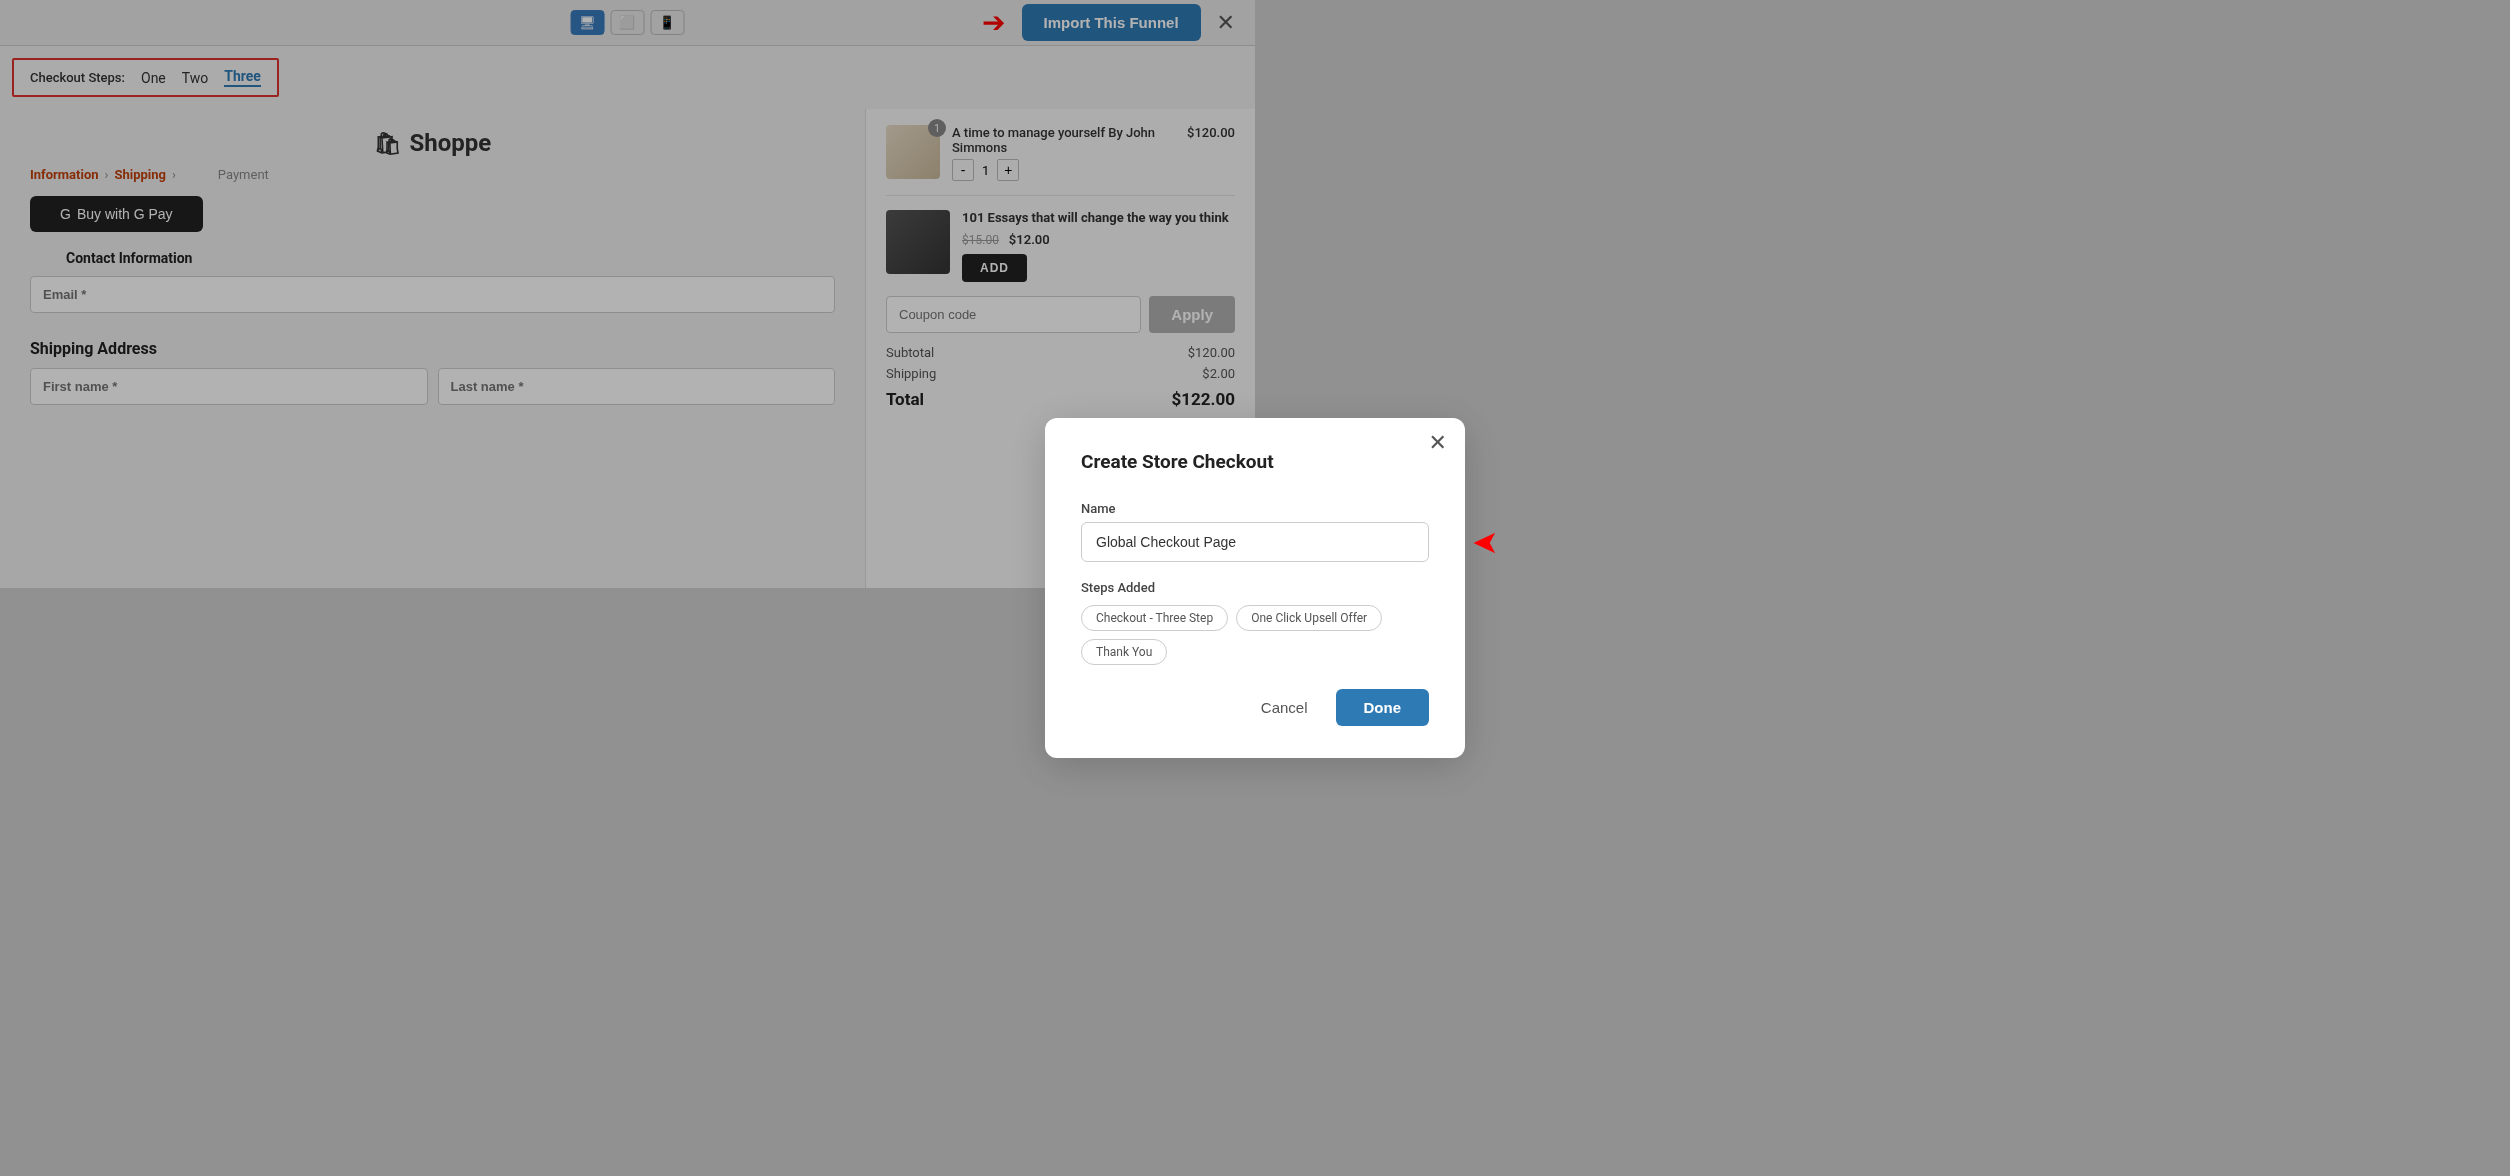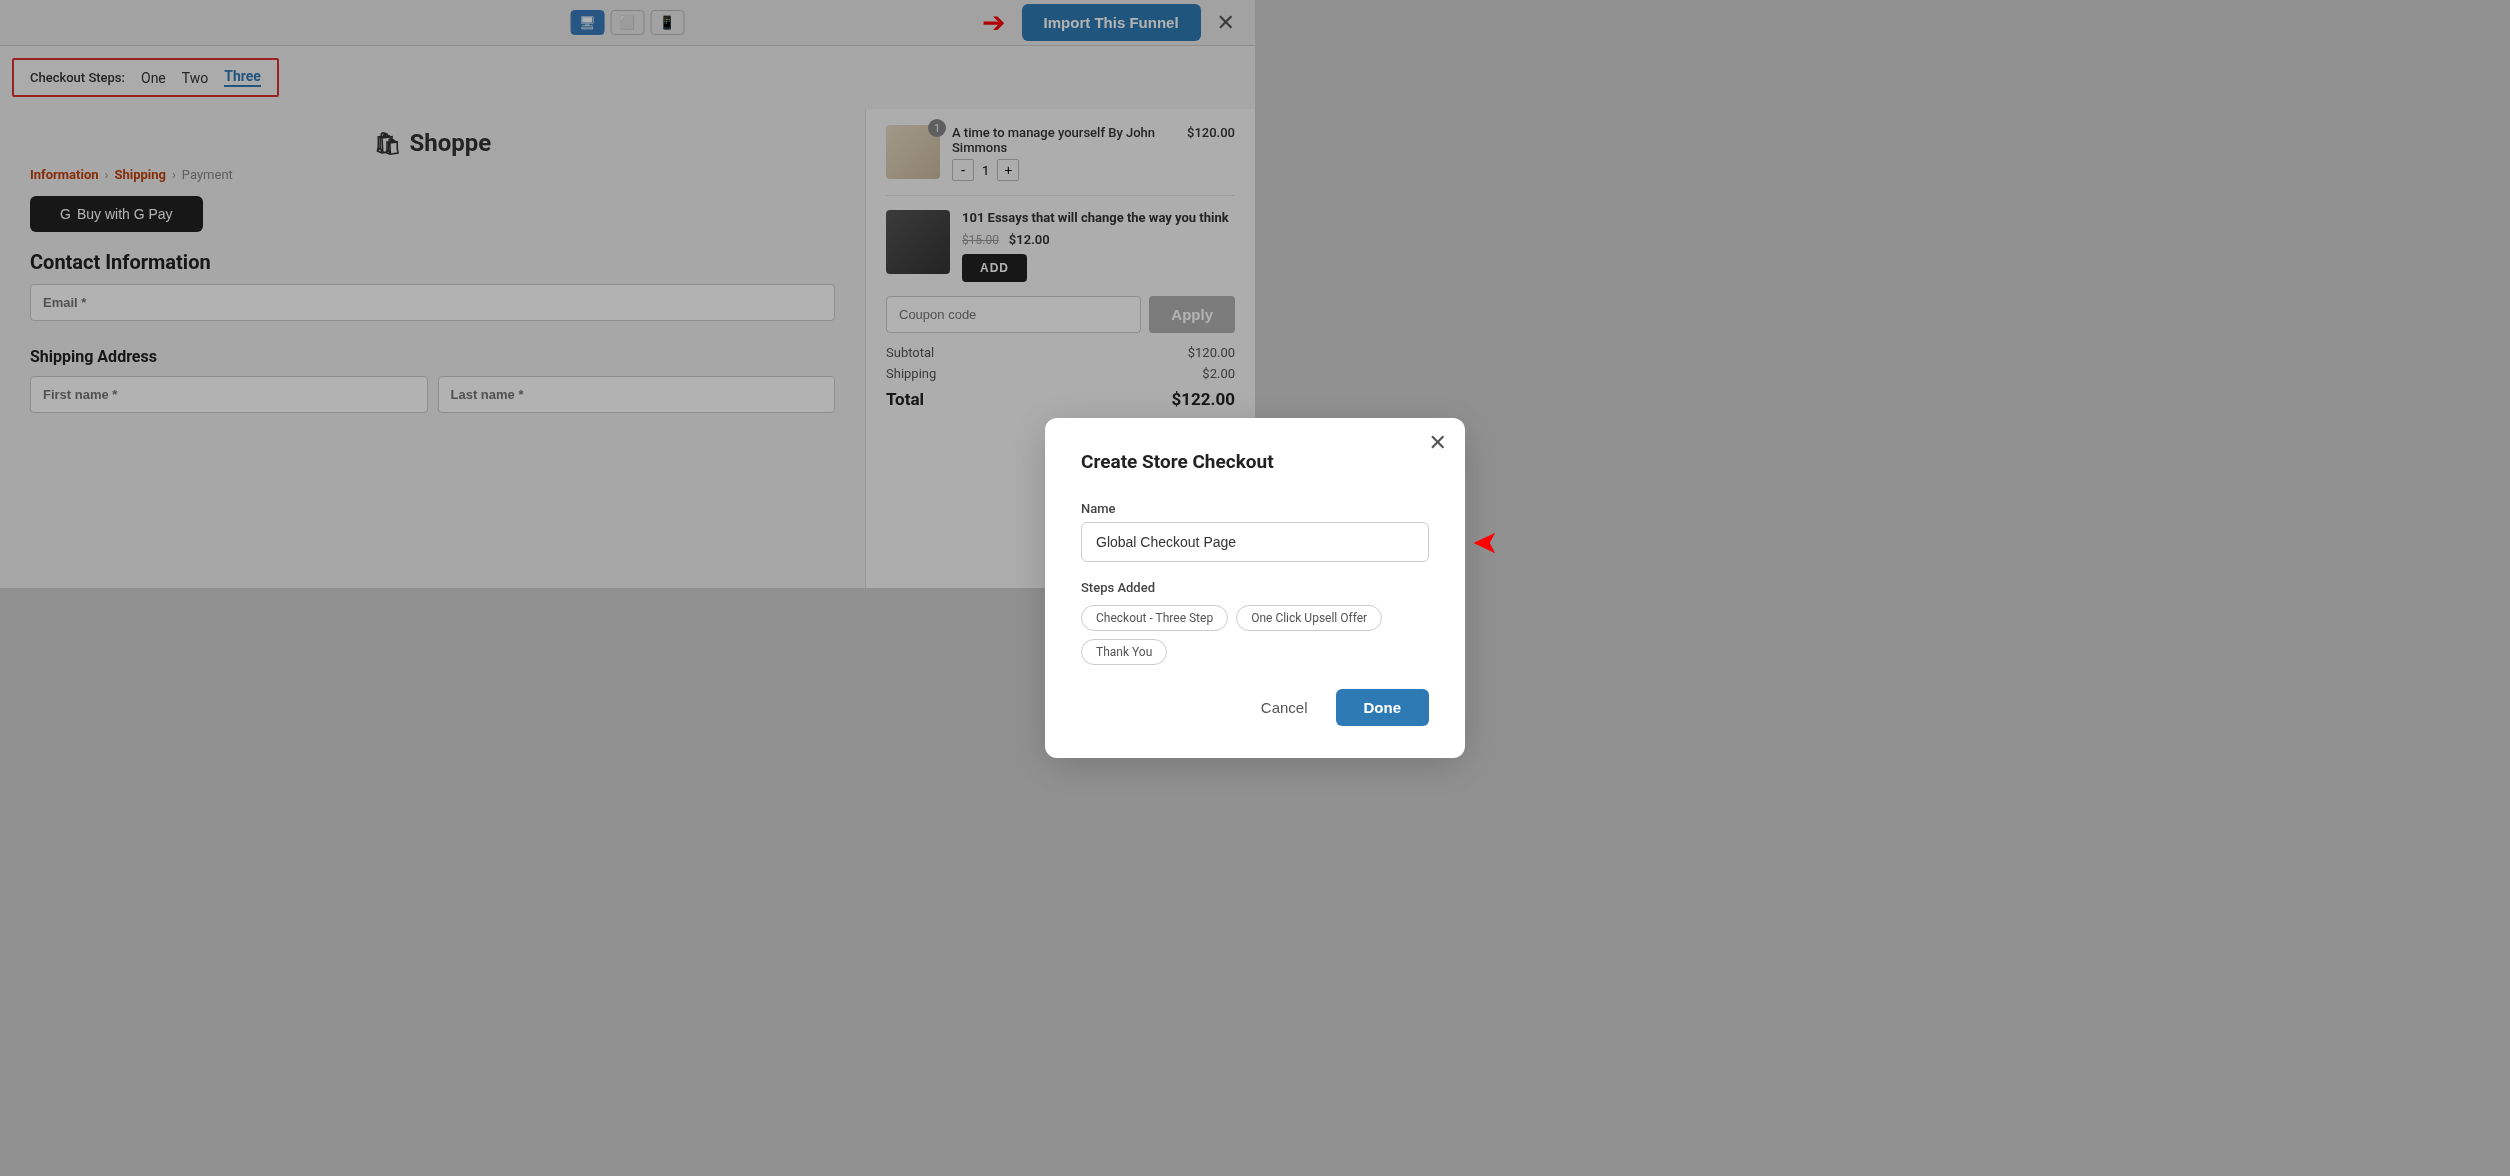--- a/index.html
+++ b/index.html
@@ -144,39 +144,41 @@
     .breadcrumb a {
       color: #c2410c;
       text-decoration: none;
       font-weight: 700;
     }
     .breadcrumb .sep {
       color: #888;
     }
     .breadcrumb .inactive {
       color: #888;
+      margin-left: 36px;
     }
     .gpay-btn {
       background: #222;
       color: white;
       border: none;
       border-radius: 6px;
       padding: 10px 30px;
       font-size: 14px;
       cursor: pointer;
       margin-bottom: 18px;
       display: flex;
       align-items: center;
       gap: 6px;
     }
     .section-title {
-      font-size: 20px;
+      font-size: 14px;
       font-weight: 700;
       color: #222;
       margin-bottom: 10px;
+      margin-left: 36px;
     }
     .form-input {
       width: 100%;
       border: 1px solid #ccc;
       border-radius: 4px;
       padding: 10px 12px;
       font-size: 13px;
       color: #999;
       background: white;
       margin-bottom: 10px;

